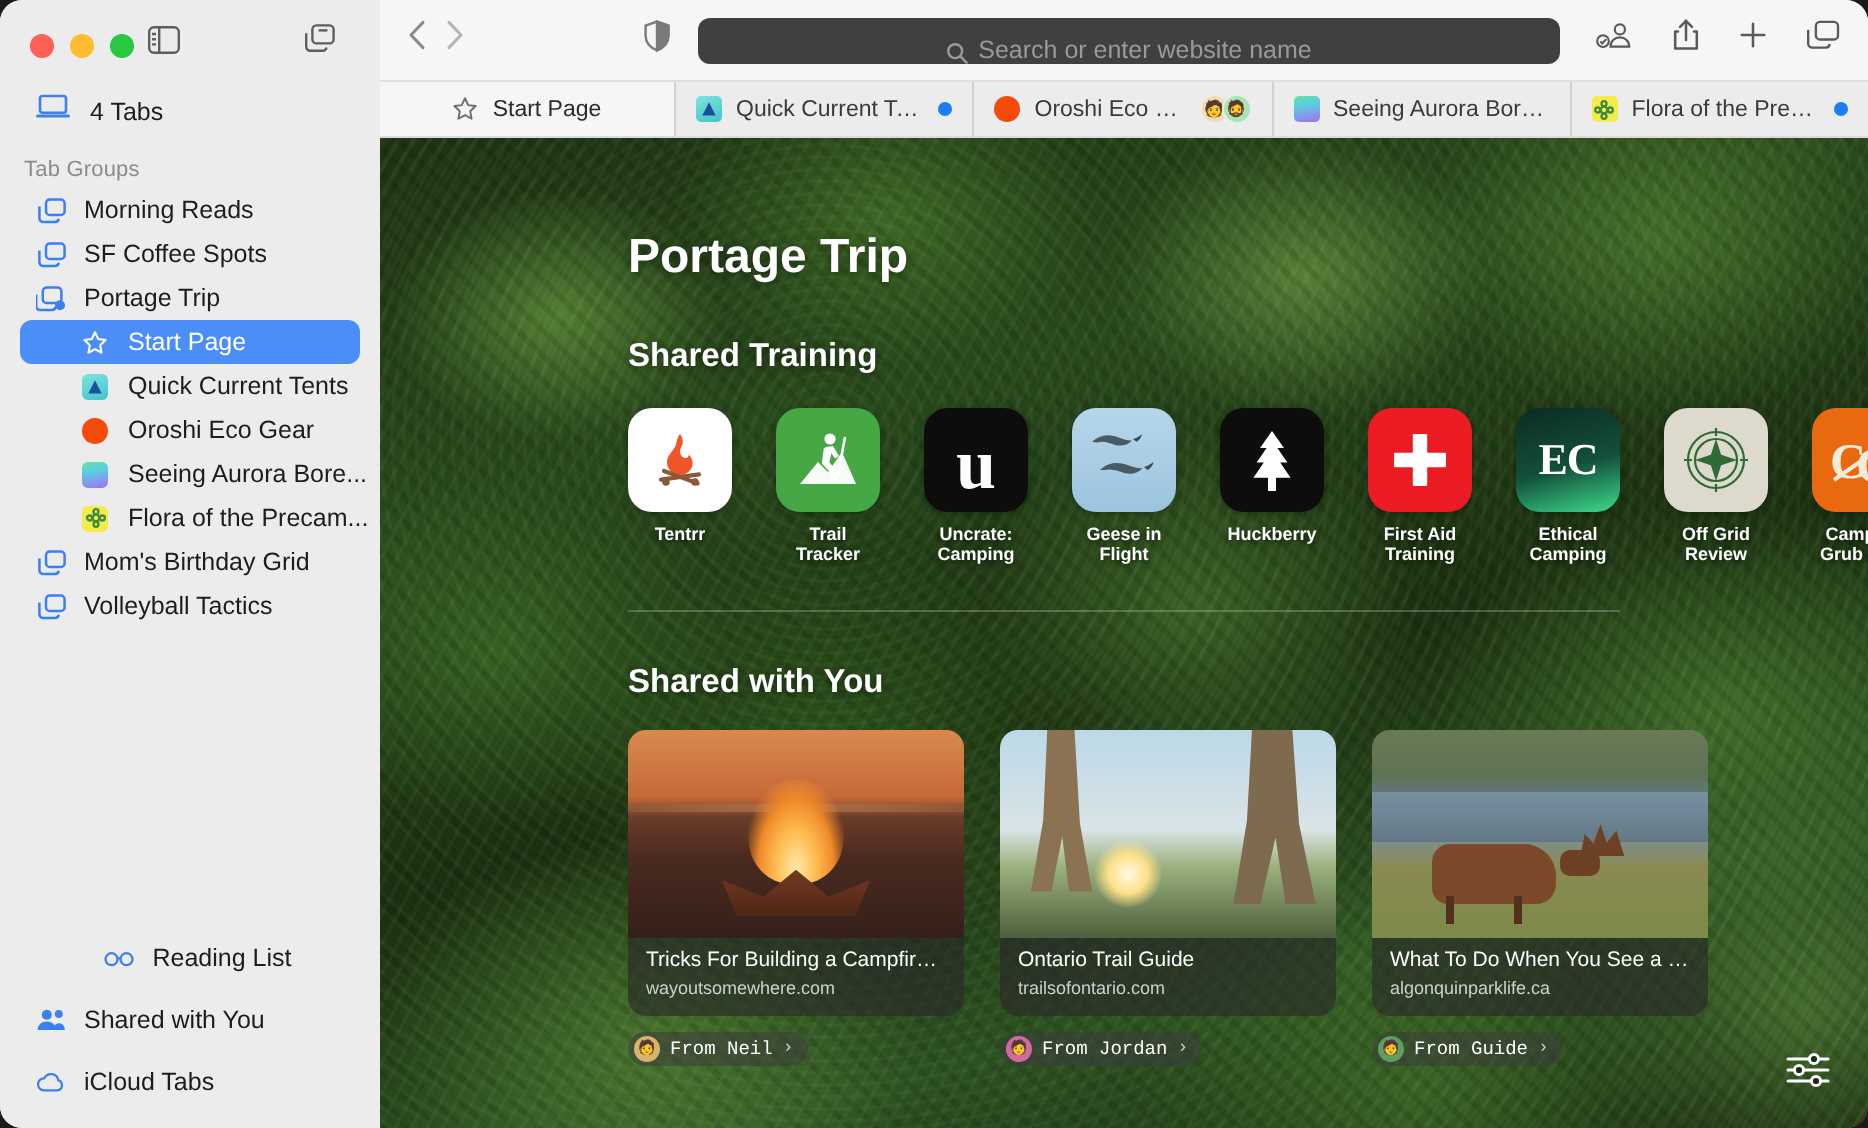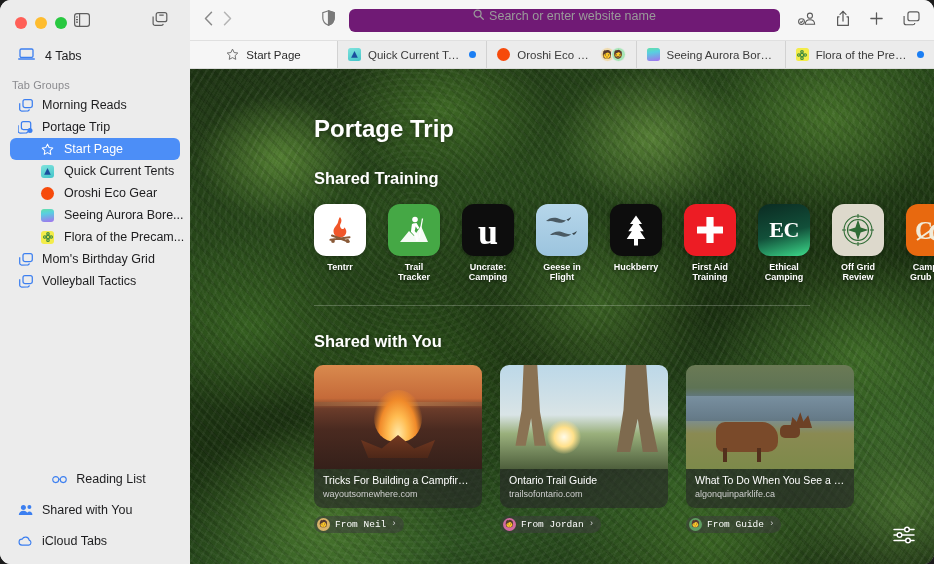--- a/index.html
+++ b/index.html
@@ -94,23 +94,23 @@
     position: relative;
     z-index: 4;
     border-bottom: 0.5px solid #e0e0e0;
   }
   .nav-btns { display: flex; gap: 10px; align-items: center; color: #b4b4b4; }
   .nav-btns .enabled { color: #8a8a8a; }
   .shield { color: #7a7a7a; margin-left: 80px; }
   .urlbar {
     flex: 1 1 auto;
     height: 23px;
-    background: #701a75;
+    background: #404040;
     border-radius: 6px;
-    display: flex; align-items: flex-start; justify-content: center;
+    display: flex; align-items: flex-end; justify-content: center;
     gap: 5px;
     margin: 0 8px 0 4px;
     max-width: 520px;
   }
   .urlbar .ph { font-size: 12.5px; color: #9a9a9a; }
   .toolbar-right { display: flex; align-items: center; gap: 19px; color: #5a5a5a; margin-left: auto; }
 
   
   .tabbar {
     height: 28px;
@@ -310,20 +310,29 @@
       <div class="side-item">
         <span class="ico" style="color:#3c7ff0;">
           <svg width="14" height="13" viewBox="0 0 14 13" fill="none" stroke="currentColor" stroke-width="1.25">
             <rect x="4" y="0.7" width="9.3" height="7.8" rx="1.9"></rect>
             <path d="M10.4 10.4a1.9 1.9 0 0 1-1.9 1.6H2.6A1.9 1.9 0 0 1 0.7 10V4.2"></path>
           </svg>
         </span>
         <span>Morning Reads</span>
       </div>
 
+      <div class="side-item">
+        <span class="ico" style="color:#3c7ff0;">
+          <svg width="14" height="13" viewBox="0 0 14 13" fill="none" stroke="currentColor" stroke-width="1.25">
+            <rect x="4" y="0.7" width="9.3" height="7.8" rx="1.9"></rect>
+            <path d="M10.4 10.4a1.9 1.9 0 0 1-1.9 1.6H2.6A1.9 1.9 0 0 1 0.7 10V4.2"></path>
+          </svg>
+        </span>
+        <span>SF Coffee Spots</span>
+      </div>
 
       <div class="side-item">
         <span class="ico" style="color:#3c7ff0;">
           <svg width="15" height="13" viewBox="0 0 15 13" fill="none" stroke="currentColor" stroke-width="1.25">
             <rect x="3.4" y="0.7" width="9.3" height="7.8" rx="1.9"></rect>
             <path d="M9.8 10.4a1.9 1.9 0 0 1-1.9 1.6H2A1.9 1.9 0 0 1 0.1 10V4.2"></path>
             <circle cx="12" cy="9.6" r="2.5" fill="currentColor" stroke="none"></circle>
           </svg>
         </span>
         <span>Portage Trip</span>

